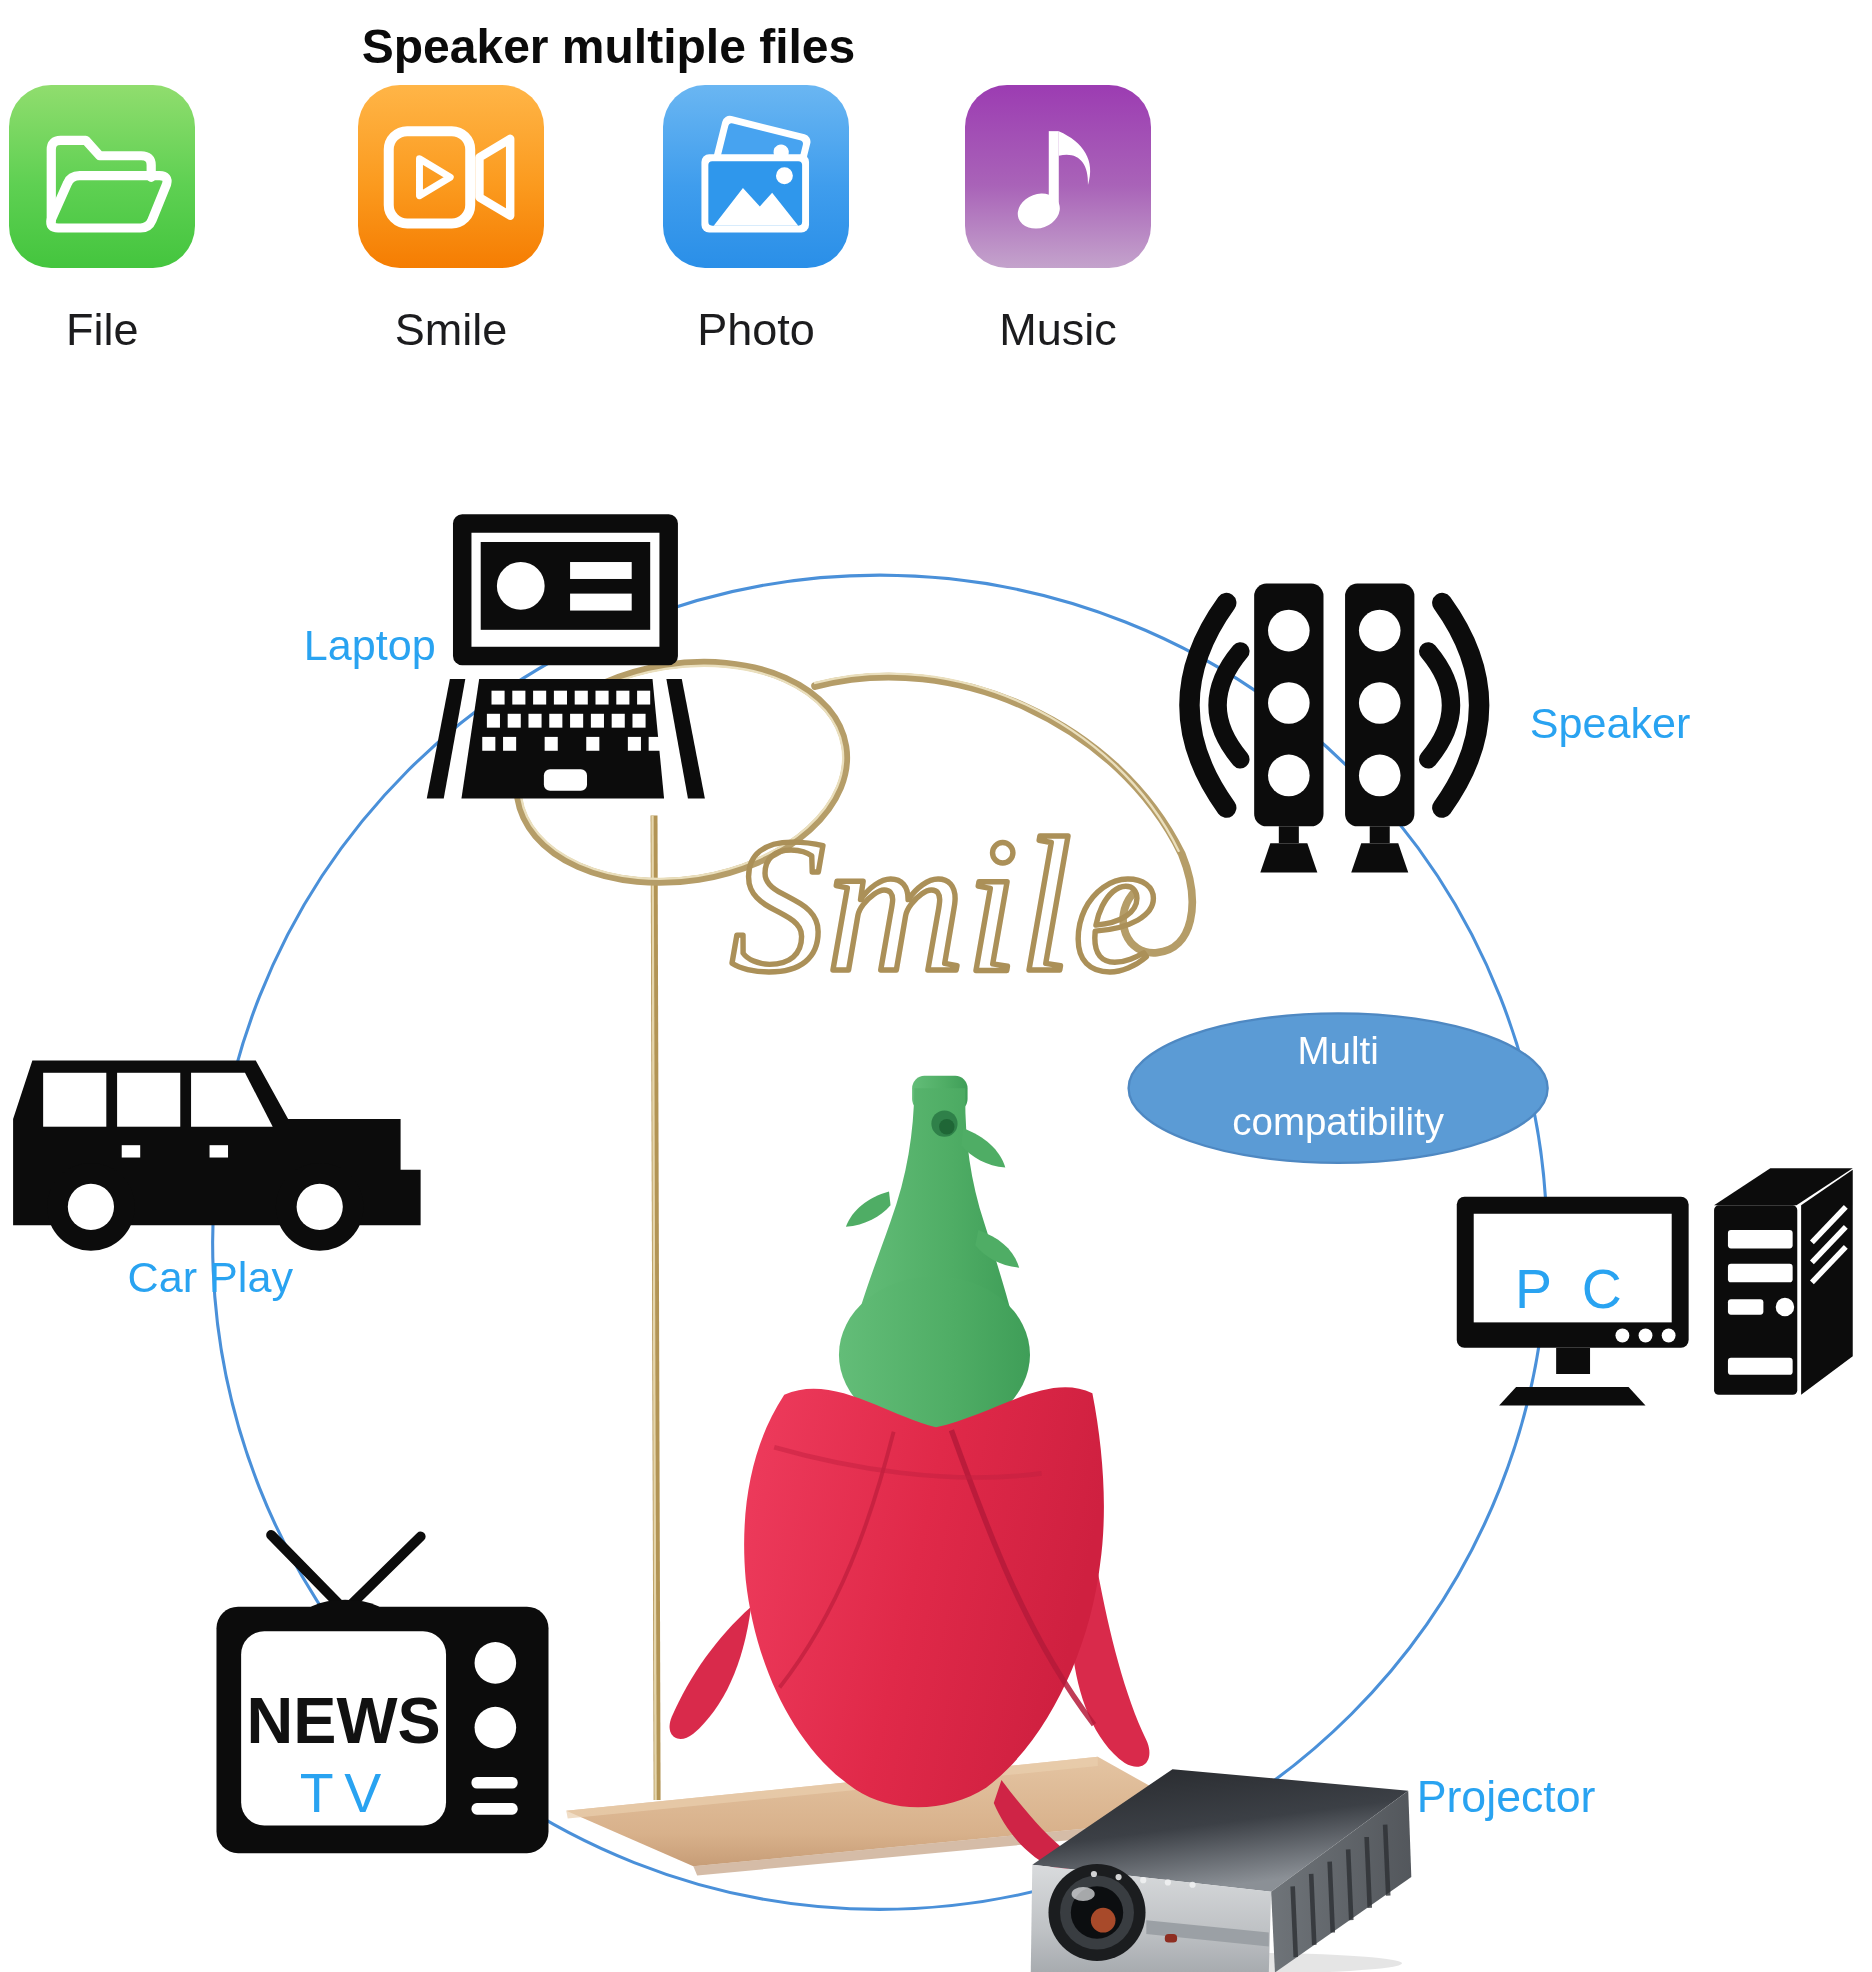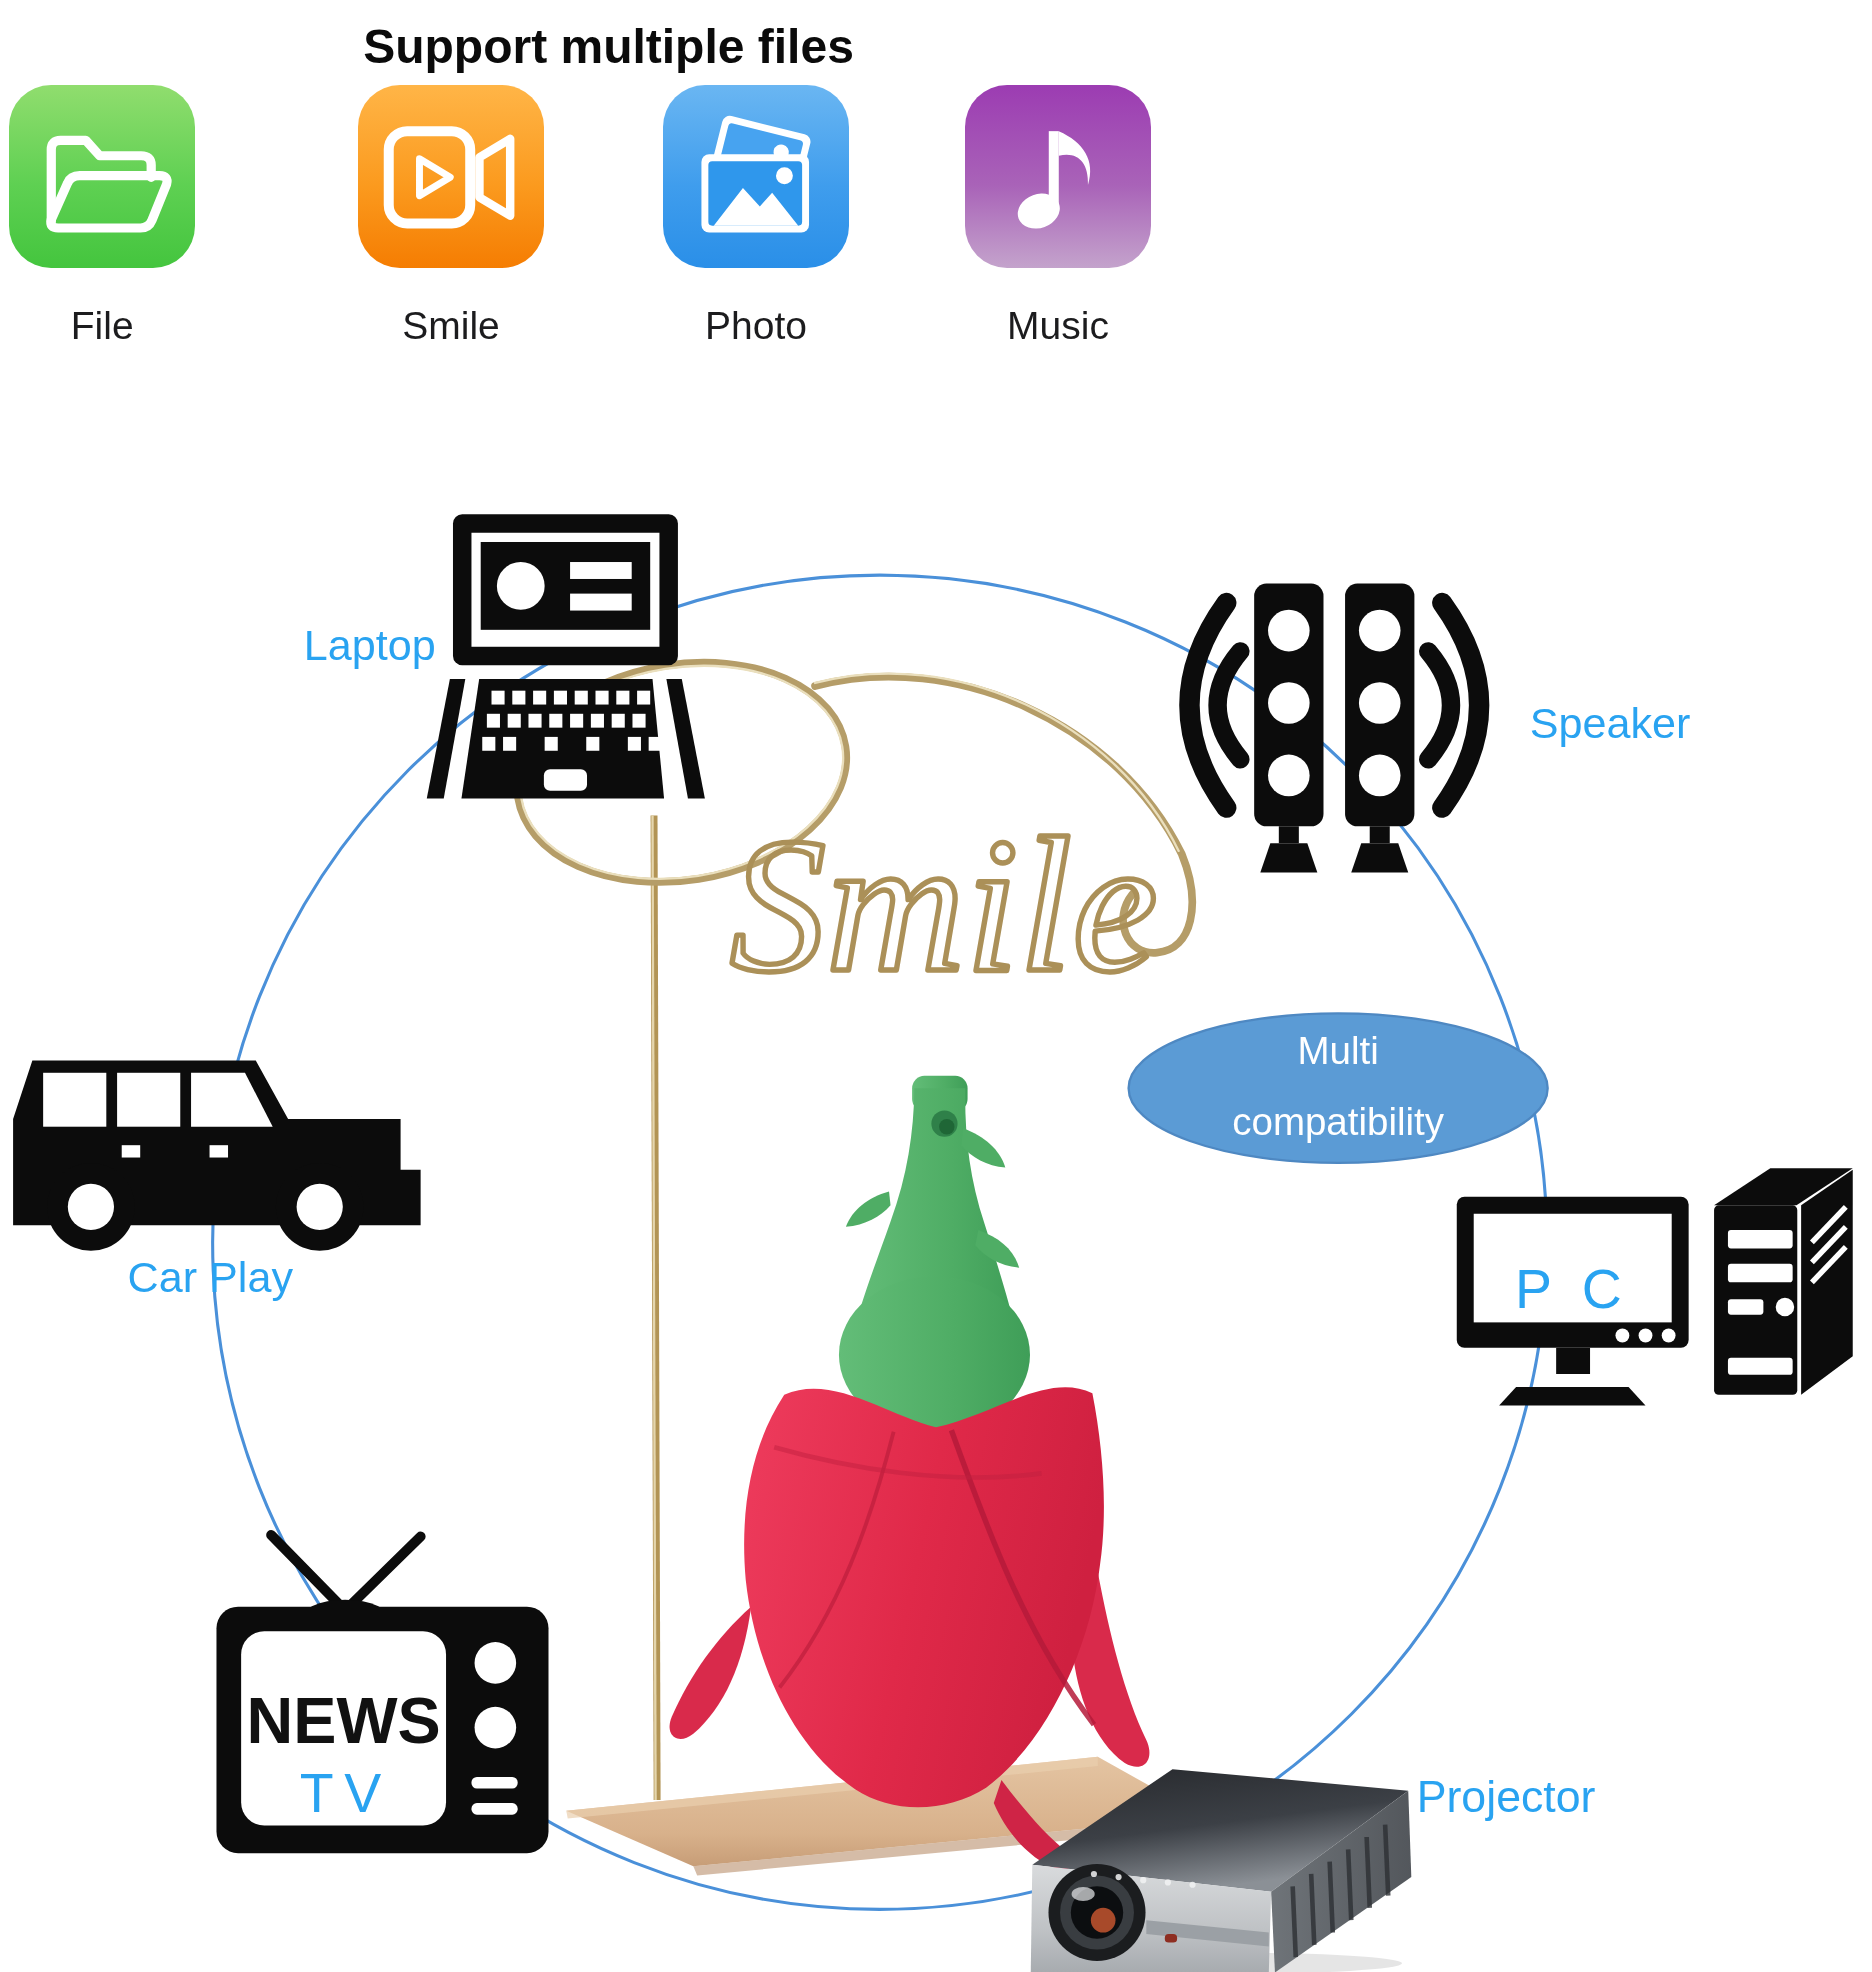--- a/index.html
+++ b/index.html
@@ -12,35 +12,35 @@
     font-size:48px; font-weight:700; color:#0b0b0b; letter-spacing:0;
   }
   .icon-card { position:absolute; top:85px; width:186px; height:183px; border-radius:42px; }
   .icon-card svg { position:absolute; left:0; top:0; }
   #card-file  { left:9.2px;   background:linear-gradient(180deg,#90dd6e 0%,#5ed052 55%,#44c53e 100%); }
   #card-video { left:358px;  background:linear-gradient(180deg,#ffb547 0%,#fb9a1e 55%,#f57d02 100%); }
   #card-photo { left:663px;  background:linear-gradient(180deg,#6ab6f2 0%,#3f9ded 55%,#2a8fe8 100%); }
   #card-music { left:965px; background:linear-gradient(180deg,#9c3cb2 0%,#a963b8 55%,#c4a3cc 100%); }
   .icon-label {
     position:absolute; top:304px; width:186px; text-align:center;
-    font-size:39px; color:#1c1c1e;
+    font-size:45px; color:#1c1c1e;
   }
   #label-file  { left:9.2px; }
   #label-video { left:358px; }
   #label-photo { left:663px; }
   #label-music { left:965px; }
   .diagram-svg { position:absolute; left:0; top:0; }
   .dev-label { font-family:"Liberation Sans", sans-serif; }
 </style>
 </head>
 <body>
 
 <div class="canvas">
 
-  <div class="page-title">Support multiple files</div>
+  <div class="page-title">Speaker multiple files</div>
 
   <div class="icon-card" id="card-file">
     <svg width="186" height="183" viewBox="0 0 242 238">
       <path d="M 55,178 L 55,84 Q 55,72 67,72 L 100,72 L 118,92 L 172,92 Q 185,92 185,104 L 185,120" fill="none" stroke="#ffffff" stroke-width="12" stroke-linecap="round" stroke-linejoin="round"></path>
       <path d="M 64,186 Q 52,186 55,175 L 76,128 Q 80,118 92,118 L 196,118 Q 208,118 205,129 L 186,176 Q 182,186 171,186 Z" fill="none" stroke="#ffffff" stroke-width="12" stroke-linejoin="round"></path>
     </svg>
   </div>
   <div class="icon-label" id="label-file">File</div>
 
   <div class="icon-card" id="card-video">

